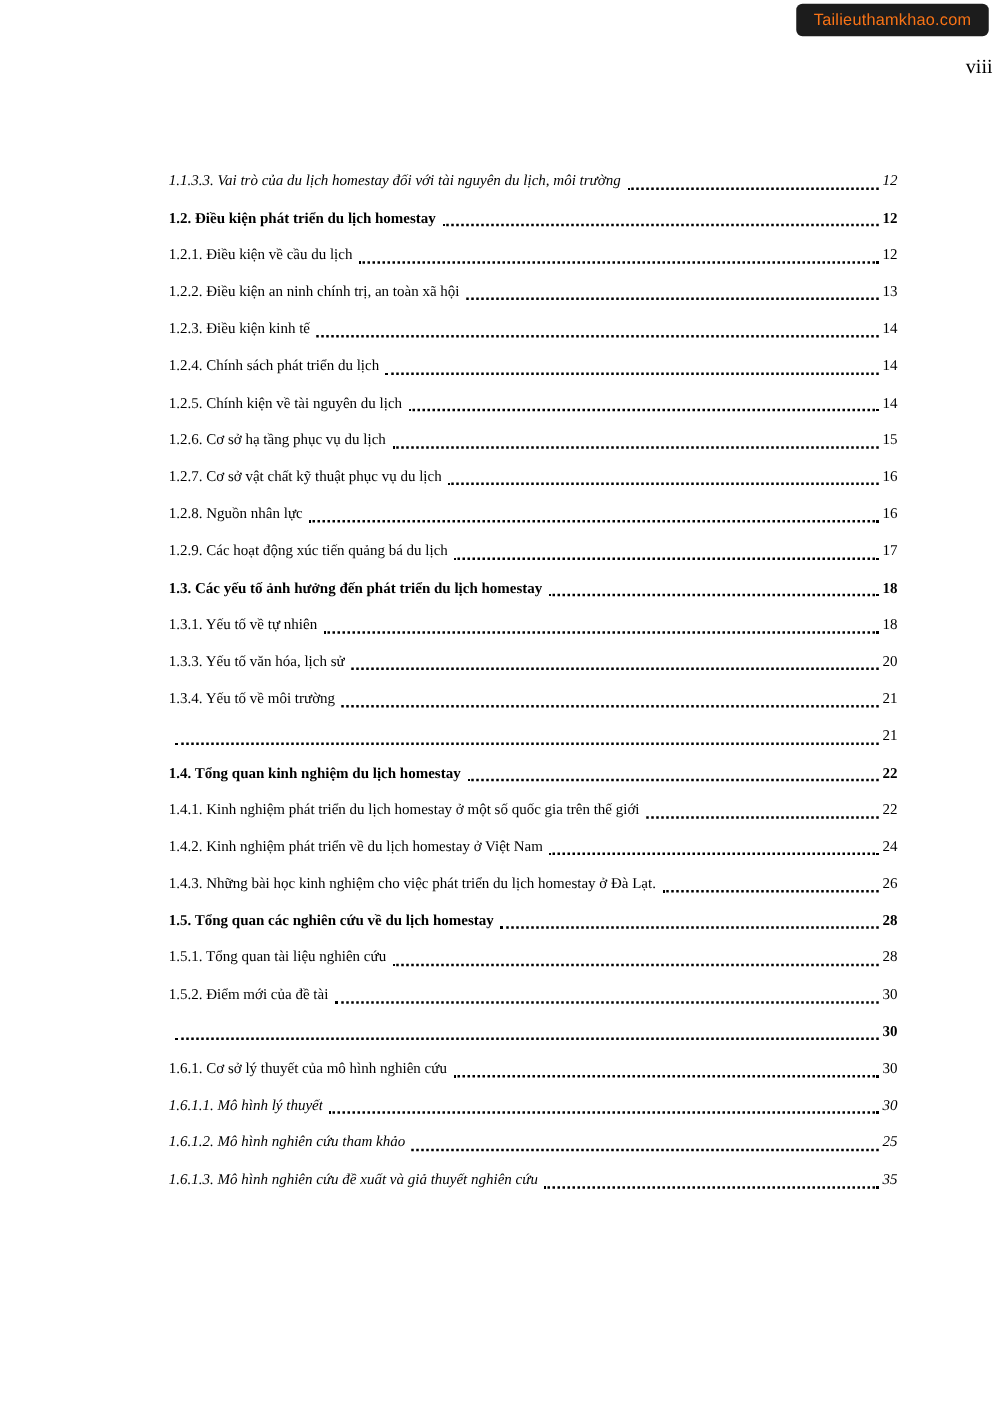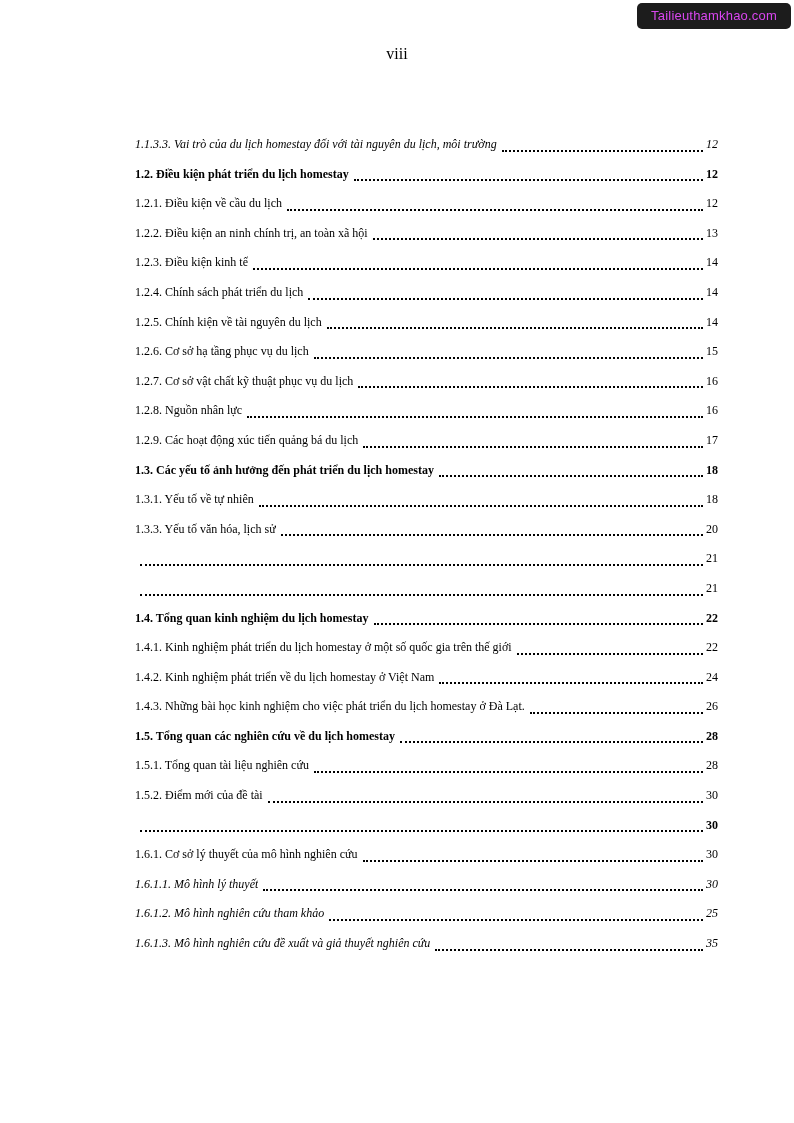--- a/index.html
+++ b/index.html
@@ -14,33 +14,33 @@
     background: #ffffff;
     overflow: hidden;
     font-family: "Liberation Serif", serif;
     color: #000000;
   }
   .watermark {
     position: absolute;
     top: 3px;
     right: 3px;
     background: #1c1c1c;
-    color: #d946ef;
+    color: #f97316;
     font-family: "Liberation Sans", sans-serif;
     font-size: 13px;
     padding: 5px 14px 6px 14px;
     border-radius: 5px;
     letter-spacing: 0.2px;
   }
   .page-num {
     position: absolute;
     top: 45px;
     left: 0;
     width: 100%;
-    text-align: center;
+    text-align: right;
     font-size: 16px;
   }
   .toc {
     position: absolute;
     top: 130px;
     left: 135px;
     right: 76px;
   }
   .toc-row {
     display: flex;
@@ -155,20 +155,21 @@
   </div>
 
 
   <div class="toc-row">
     <span class="toc-title">1.3.3. Yếu tố văn hóa, lịch sử</span>
     <span class="toc-dots"></span>
     <span class="toc-page">20</span>
   </div>
 
   <div class="toc-row">
+    <span class="toc-title">1.3.4. Yếu tố về môi trường</span>
     <span class="toc-dots"></span>
     <span class="toc-page">21</span>
   </div>
 
   <div class="toc-row">
     <span class="toc-dots"></span>
     <span class="toc-page">21</span>
   </div>
 
   <div class="toc-row bold">

